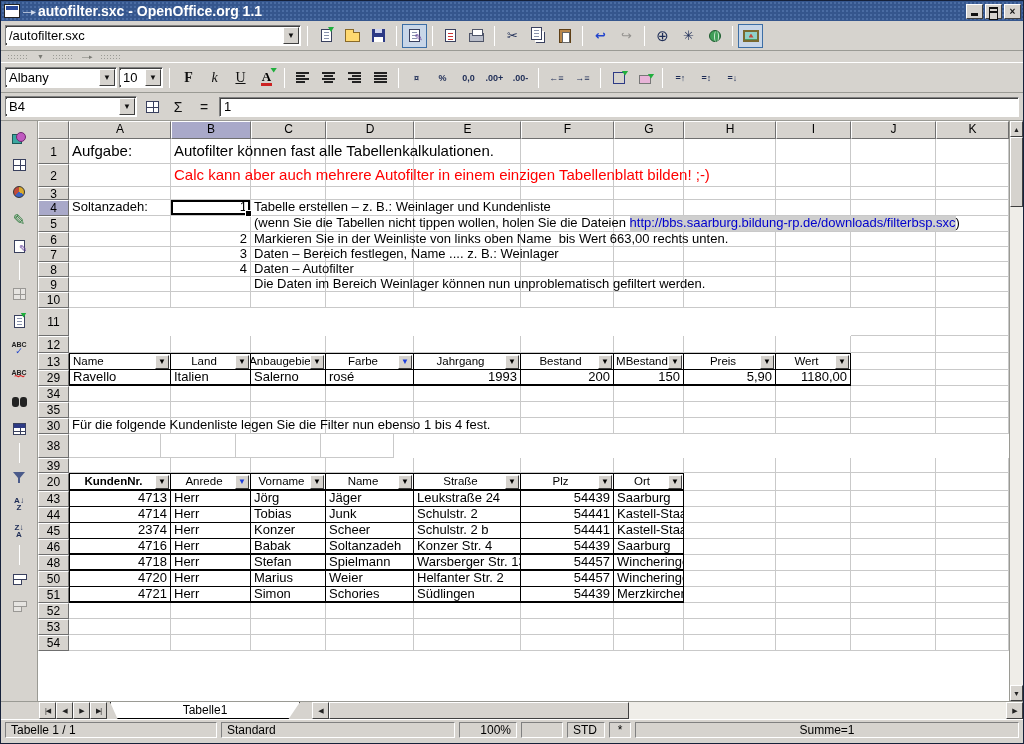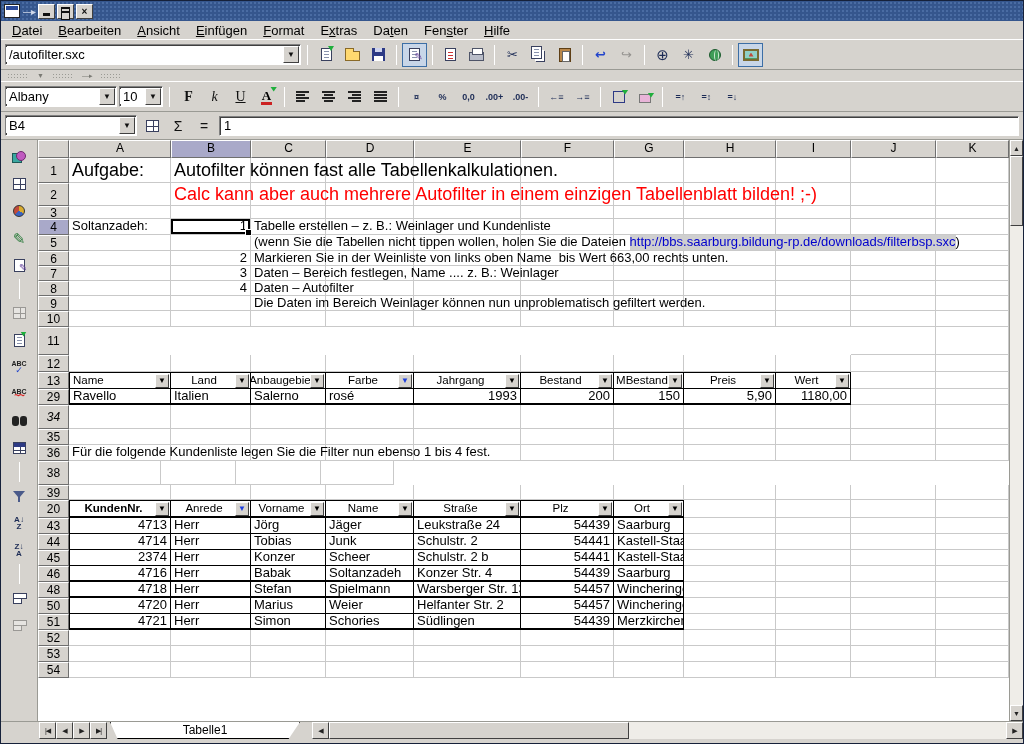--- a/index.html
+++ b/index.html
@@ -113,21 +113,21 @@
   .gridrows { flex:1; overflow:hidden; position:relative; background:#fff;}
   .row { display:flex; }
   .rowhdr { width:31px; flex:0 0 auto; background:#d6d3ce; border:1px solid; border-color:#fff #6f6f6f #6f6f6f #fff; text-align:center; font-size:12px; display:flex; align-items:center; justify-content:center; }
   .rowhdr.selhdr { background:#a9a9c9; }
   .cell { position:relative; flex:0 0 auto; height:100%; border-right:1px solid #c9c9c9; border-bottom:1px solid #c9c9c9; background:#fff; overflow:hidden; }
   .cell .ctext { display:block; padding:0 3px; white-space:pre; overflow:hidden; font-size:13px; line-height:1.15; height:100%; display:flex; align-items:center;}
   .cell .ctext.al-r { justify-content:flex-end; }
   .cell .ctext.al-c { justify-content:center; }
   .cell.spillc { overflow:visible; z-index:2; }
   .cell.spillc .ctext { overflow:visible; position:absolute; left:0; top:0; bottom:0; }
-  .big .ctext { font-size:18px; }
+  .big .ctext { font-size:15px; }
   .red .ctext { color:#f00; }
   .cell.tc { border-right-color:#000; border-bottom-color:#000; }
   .cell.tcl { border-left:1px solid #000; }
   .cell.tct { border-top:1px solid #000; }
   .cell.thick { border-bottom-width:2px; }
   .cell.hdrc .ctext { font-size:11.5px; padding-right:16px; }
   .cell.sel { box-shadow:inset 0 0 0 2px #000; overflow:visible; }
   .cell.sel::after { content:""; position:absolute; right:-2px; bottom:-2px; width:5px; height:5px; background:#000; border:1px solid #fff; z-index:4;}
   .band { flex:0 0 auto; height:100%; background:#15803d; display:flex; align-items:center; justify-content:center; font-weight:normal; font-size:23px; color:#000;margin-top:40px; }
   .fltbtn { position:absolute; right:1px; top:50%; transform:translateY(-50%); width:14px; height:14px; background:#d6d3ce; border:1px solid; border-color:#fff #404040 #404040 #fff; display:flex; align-items:center; justify-content:center; font-size:8px; color:#000; z-index:3;}
@@ -154,38 +154,28 @@
   .bottomedge { height:4px; flex:0 0 auto; }
 </style>
 </head>
 <body>
 
 <div class="window">
 
   <div class="titlebar">
     <span class="appicon"></span>
     <span class="pinicon">—▸</span>
+    <span class="wtitle">autofilter.sxc - OpenOffice.org 1.1</span>
     <span class="wbtns">
       <span class="wbtn mini"></span>
       <span class="wbtn rest"></span>
       <span class="wbtn">×</span>
     </span>
   </div>
 
-  <div class="menubar" id="menubar">
-      <span class="menu-item"><u>D</u>atei</span>
-      <span class="menu-item"><u>B</u>earbeiten</span>
-      <span class="menu-item"><u>A</u>nsicht</span>
-      <span class="menu-item"><u>E</u>infügen</span>
-      <span class="menu-item"><u>F</u>ormat</span>
-      <span class="menu-item">E<u>x</u>tras</span>
-      <span class="menu-item">Da<u>t</u>en</span>
-      <span class="menu-item">Fen<u>s</u>ter</span>
-      <span class="menu-item"><u>H</u>ilfe</span>
-    </div>
 
   <div class="funcbar">
     <span class="combo" style="width:296px">
       <input readonly="" value="/autofilter.sxc" style="">
       <span class="drop">▼</span>
     </span>
     <span class="tsep"></span>
     <span id="funcicons" style="display:flex;align-items:center;gap:1px">
         <span class="tbtn">
           <span class="pg pg-lines badge-g"></span>
@@ -676,21 +666,21 @@
             </div>
             <div class="cell tc thick" style="width: 92px;">
               <span class="ctext al-r">5,90</span>
             </div>
             <div class="cell tc thick" style="width: 75px;">
               <span class="ctext al-r">1180,00</span>
             </div>
             <div class="cell" style="width: 85px;"></div>
             <div class="cell" style="width: 73px;"></div>
           </div>
-          <div class="row" style="height: 24px; font-style: italic;">
+          <div class="row" style="height: 16px;">
             <div class="rowhdr">34</div>
             <div class="cell" style="width: 102px;"></div>
             <div class="cell" style="width: 80px;"></div>
             <div class="cell" style="width: 75px;"></div>
             <div class="cell" style="width: 88px;"></div>
             <div class="cell" style="width: 107px;"></div>
             <div class="cell" style="width: 93px;"></div>
             <div class="cell" style="width: 70px;"></div>
             <div class="cell" style="width: 92px;"></div>
             <div class="cell" style="width: 75px;"></div>
@@ -705,21 +695,21 @@
             <div class="cell" style="width: 88px;"></div>
             <div class="cell" style="width: 107px;"></div>
             <div class="cell" style="width: 93px;"></div>
             <div class="cell" style="width: 70px;"></div>
             <div class="cell" style="width: 92px;"></div>
             <div class="cell" style="width: 75px;"></div>
             <div class="cell" style="width: 85px;"></div>
             <div class="cell" style="width: 73px;"></div>
           </div>
           <div class="row" style="height: 16px;">
-            <div class="rowhdr">36</div>
+            <div class="rowhdr">30</div>
             <div class="cell spillc" style="width: 102px;">
               <span class="ctext">Für die folgende Kundenliste legen Sie die Filter nun ebenso 1 bis 4 fest.</span>
             </div>
             <div class="cell" style="width: 80px;"></div>
             <div class="cell" style="width: 75px;"></div>
             <div class="cell" style="width: 88px;"></div>
             <div class="cell" style="width: 107px;"></div>
             <div class="cell" style="width: 93px;"></div>
             <div class="cell" style="width: 70px;"></div>
             <div class="cell" style="width: 92px;"></div>
@@ -1042,14 +1032,23 @@
       </span>
     <span class="tabgap"></span>
     <span class="tnav">◀</span>
     <span class="hscroll">
       <span class="hthumb"></span>
       <span class="htrack"></span>
     </span>
     <span class="tnav">▶</span>
   </div>
 
+  <div class="statusbar">
+    <span class="sfield" style="width:212px">Tabelle 1 / 1</span>
+    <span class="sfield" style="width:234px">Standard</span>
+    <span class="sfield" style="width:58px;justify-content:flex-end">100%</span>
+    <span class="sfield" style="width:42px"></span>
+    <span class="sfield" style="width:38px">STD</span>
+    <span class="sfield" style="width:22px;justify-content:center">*</span>
+    <span class="sfield" style="flex:1;justify-content:center">Summe=1</span>
+  </div>
   <div class="bottomedge"></div>
 </div>
 
 </body></html>

